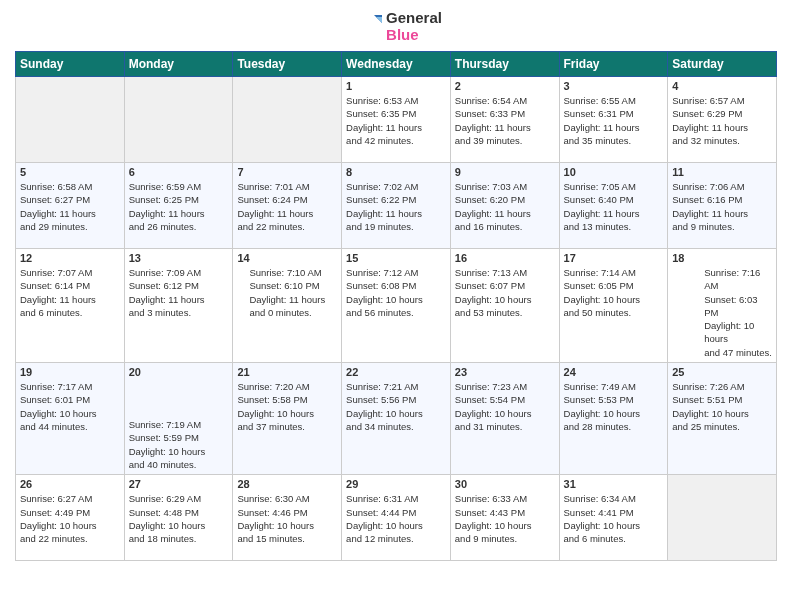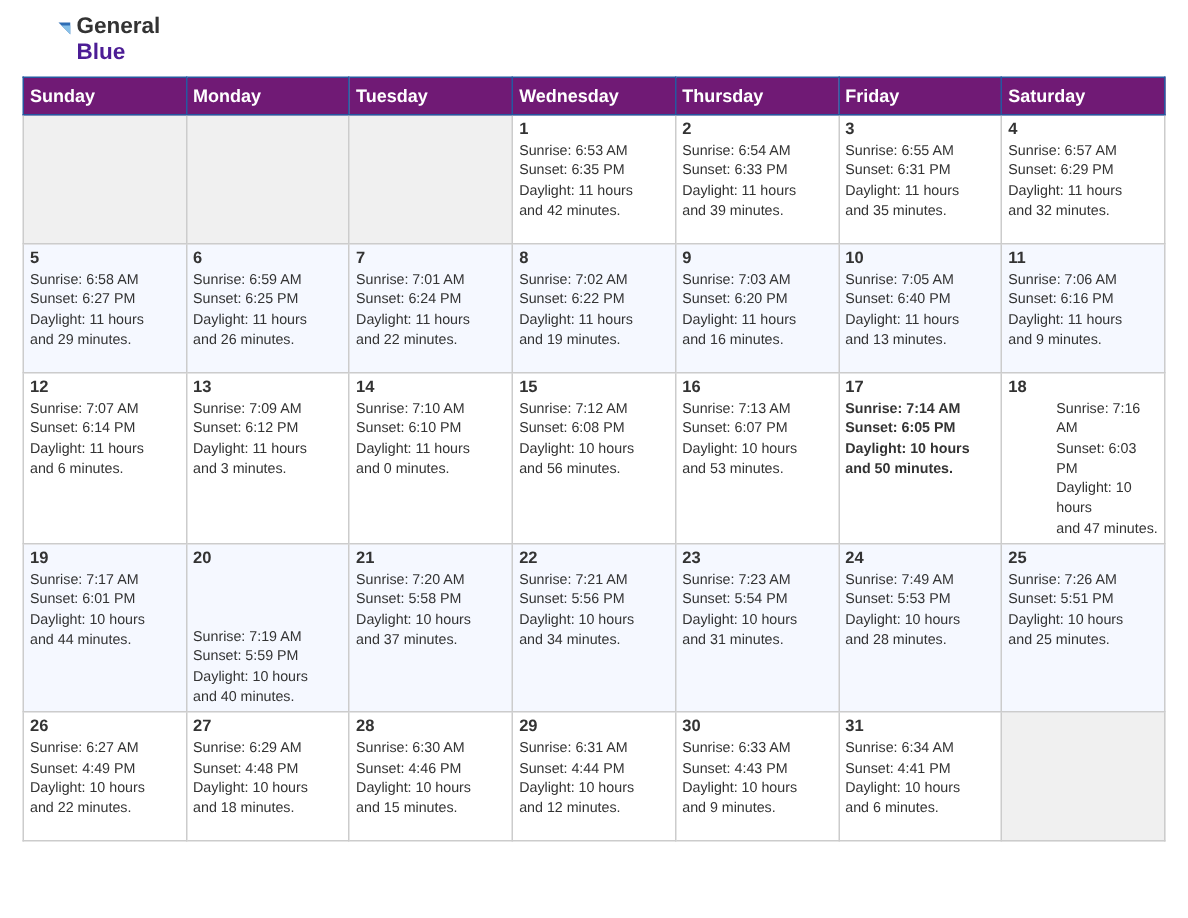--- a/index.html
+++ b/index.html
@@ -9,20 +9,21 @@
       font-family: Arial, sans-serif;
       background: #fff;
       overflow: hidden;
     }
     .page {
       width: 792px;
       height: 484px;
       display: flex;
       flex-direction: column;
       padding: 10px 15px 10px 15px;
+      align-items: center;
     }
     .header {
       display: flex;
       justify-content: space-between;
       align-items: flex-start;
       margin-bottom: 8px;
     }
     .logo {
       display: flex;
       align-items: center;
@@ -46,21 +47,21 @@
       color: #555;
     }
     .calendar {
       flex: 1;
       border: 1px solid #ccc;
       border-collapse: collapse;
       width: 100%;
       table-layout: fixed;
     }
     .calendar th {
-      background: #701a75;
+      background: #0f766e;
       color: white;
       font-size: 12px;
       font-weight: bold;
       padding: 5px 4px;
       text-align: left;
       border: 1px solid #2558a0;
     }
     .calendar td {
       border: 1px solid #ccc;
       vertical-align: top;
@@ -95,21 +96,21 @@
 
 <div class="page">
   <div class="header">
     <div class="logo">
     <svg width="32" height="32" viewBox="0 0 32 32">
       <polygon points="24,4 32,4 32,12" fill="#2e6db4"></polygon>
       <polygon points="26,6 32,6 32,12" fill="#87c0e8"></polygon>
     </svg>
     <div class="logo-text">
       <span style="font-size:15px;font-weight:bold;color:#333;">General</span>
-      <span style="font-size:15px;font-weight:bold;color:#4c1d95;">Blue</span>
+      <span style="font-size:15px;font-weight:bold;color:#ec4899;">Blue</span>
     </div>
   </div>
     <div class="title-block">
       <div class="month-title"></div>
       <div class="location"></div>
     </div>
   </div>
 
   <table class="calendar">
     <thead>
@@ -218,42 +219,42 @@
           </td>
           <td>
             <span class="day-number">13</span>
             <div class="day-info" style="white-space: pre-line;">Sunrise: 7:09 AM
 Sunset: 6:12 PM
 Daylight: 11 hours
 and 3 minutes.</div>
           </td>
           <td>
             <span class="day-number">14</span>
-            <div class="day-info" style="white-space: pre-line;">Sunrise: 7:10 AM
+            <div class="day-info" style="white-space: pre-line; margin-left: 12px;">Sunrise: 7:10 AM
 Sunset: 6:10 PM
 Daylight: 11 hours
 and 0 minutes.</div>
           </td>
           <td>
             <span class="day-number">15</span>
             <div class="day-info" style="white-space: pre-line;">Sunrise: 7:12 AM
 Sunset: 6:08 PM
 Daylight: 10 hours
 and 56 minutes.</div>
           </td>
           <td>
             <span class="day-number">16</span>
             <div class="day-info" style="white-space: pre-line;">Sunrise: 7:13 AM
 Sunset: 6:07 PM
 Daylight: 10 hours
 and 53 minutes.</div>
           </td>
           <td>
             <span class="day-number">17</span>
-            <div class="day-info" style="white-space: pre-line; font-weight: bold;">Sunrise: 7:14 AM
+            <div class="day-info" style="white-space: pre-line;">Sunrise: 7:14 AM
 Sunset: 6:05 PM
 Daylight: 10 hours
 and 50 minutes.</div>
           </td>
           <td>
             <span class="day-number">18</span>
             <div class="day-info" style="white-space: pre-line; margin-left: 32px;">Sunrise: 7:16 AM
 Sunset: 6:03 PM
 Daylight: 10 hours
 and 47 minutes.</div>

